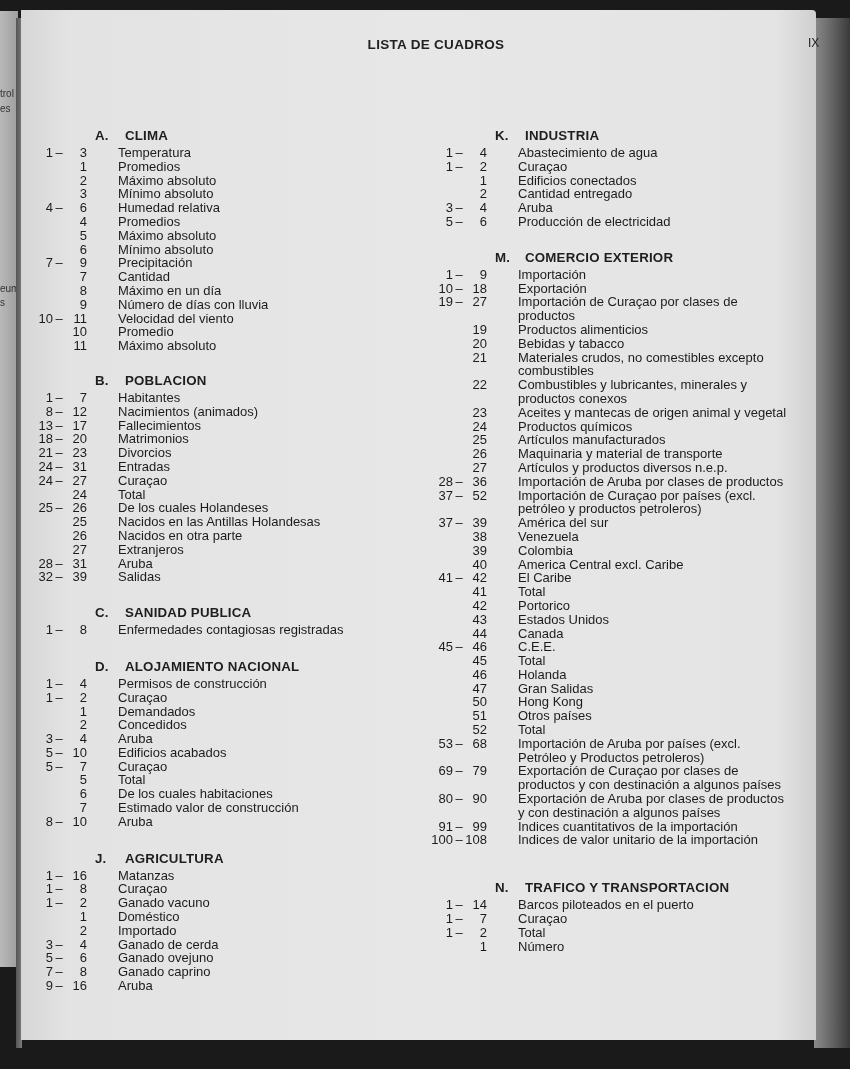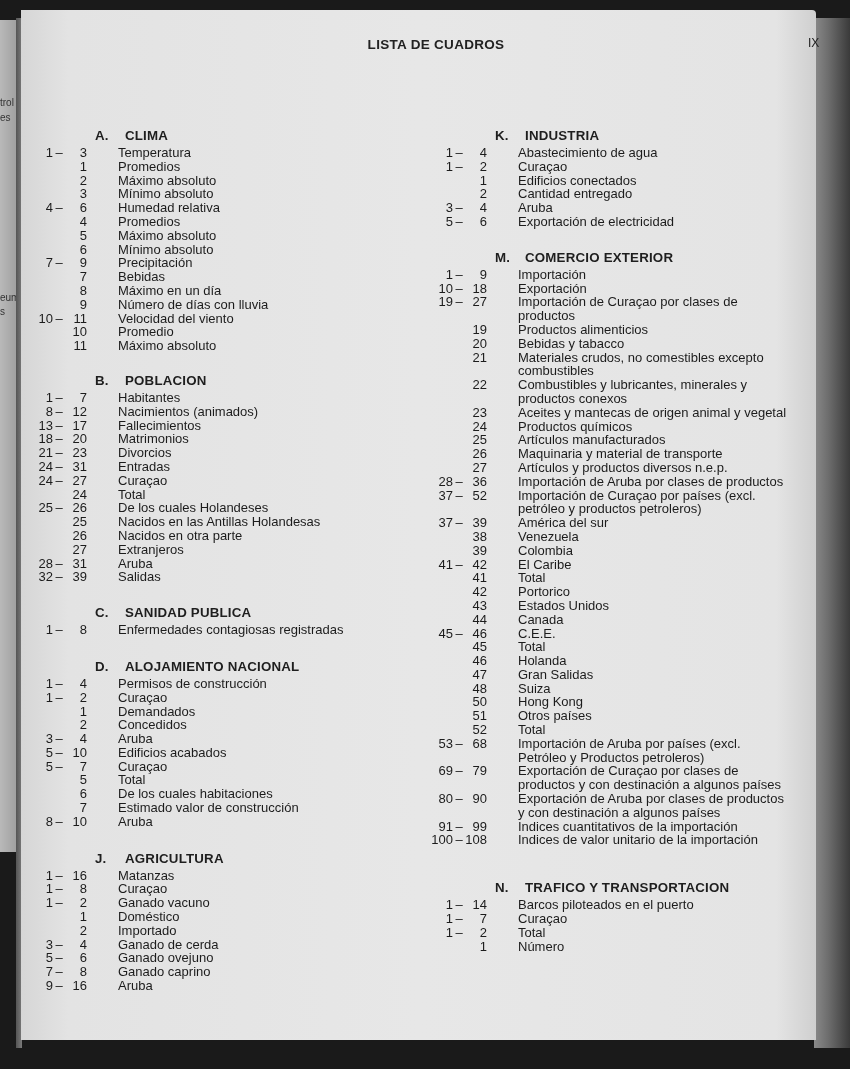--- a/index.html
+++ b/index.html
@@ -4,21 +4,21 @@
   <style>
     html, body { margin: 0; padding: 0; }
     body {
       width: 850px; height: 1069px; overflow: hidden;
       background: #1a1a1a;
       position: relative;
       font-family: "Liberation Sans", sans-serif;
       color: #1c1c1c;
     }
     .prev-page {
-      position: absolute; left: 0; top: 20px; width: 18px; height: 832px;
+      position: absolute; left: 0; top: 11px; width: 18px; height: 956px;
       background: linear-gradient(to right, #b9b9b9, #9e9e9e);
       overflow: hidden;
     }
     .prev-page .frag { position: absolute; left: 0; font-size: 10px; color: #333; white-space: nowrap; }
     .binding {
       position: absolute; left: 16px; top: 18px; width: 6px; height: 1030px;
       background: linear-gradient(to right, #555, #7b7b7b);
     }
     .page {
       position: absolute; left: 21px; top: 10px; width: 795px; height: 1030px;
@@ -147,21 +147,21 @@
             <span class="b">9</span>
           </span>
           <span class="label">Precipitación</span>
         </div>
         <div class="row">
           <span class="range">
             <span class="a"></span>
             <span class="dash"></span>
             <span class="b">7</span>
           </span>
-          <span class="label">Bebidas</span>
+          <span class="label">Cantidad</span>
         </div>
         <div class="row">
           <span class="range">
             <span class="a"></span>
             <span class="dash"></span>
             <span class="b">8</span>
           </span>
           <span class="label">Máximo en un día</span>
         </div>
         <div class="row">
@@ -556,21 +556,21 @@
             <span class="b">4</span>
           </span>
           <span class="label">Aruba</span>
         </div>
         <div class="row">
           <span class="range">
             <span class="a">5</span>
             <span class="dash">–</span>
             <span class="b">6</span>
           </span>
-          <span class="label">Exportación de electricidad</span>
+          <span class="label">Producción de electricidad</span>
         </div>
       </div>
       <div class="spacer" style="height: 21px;"></div>
       <div class="section">
         <div class="sec-head">
           <span style="width: 72px; flex-shrink: 0;"></span>
           <span class="sec-letter">M.</span>
           <span>COMERCIO EXTERIOR</span>
         </div>
         <div class="row">
@@ -704,20 +704,28 @@
         <div class="row">
           <span class="range">
             <span class="a"></span>
             <span class="dash"></span>
             <span class="b">39</span>
           </span>
           <span class="label">Colombia</span>
         </div>
         <div class="row">
           <span class="range">
+            <span class="a"></span>
+            <span class="dash"></span>
+            <span class="b">40</span>
+          </span>
+          <span class="label">America Central excl. Caribe</span>
+        </div>
+        <div class="row">
+          <span class="range">
             <span class="a">41</span>
             <span class="dash">–</span>
             <span class="b">42</span>
           </span>
           <span class="label">El Caribe</span>
         </div>
         <div class="row">
           <span class="range">
             <span class="a"></span>
             <span class="dash"></span>
@@ -773,28 +781,20 @@
           </span>
           <span class="label">Holanda</span>
         </div>
         <div class="row">
           <span class="range">
             <span class="a"></span>
             <span class="dash"></span>
             <span class="b">47</span>
           </span>
           <span class="label">Gran Salidas</span>
-        </div>
-        <div class="row">
-          <span class="range">
-            <span class="a"></span>
-            <span class="dash"></span>
-            <span class="b">48</span>
-          </span>
-          <span class="label">Suiza</span>
         </div>
         <div class="row">
           <span class="range">
             <span class="a"></span>
             <span class="dash"></span>
             <span class="b">50</span>
           </span>
           <span class="label">Hong Kong</span>
         </div>
         <div class="row">

